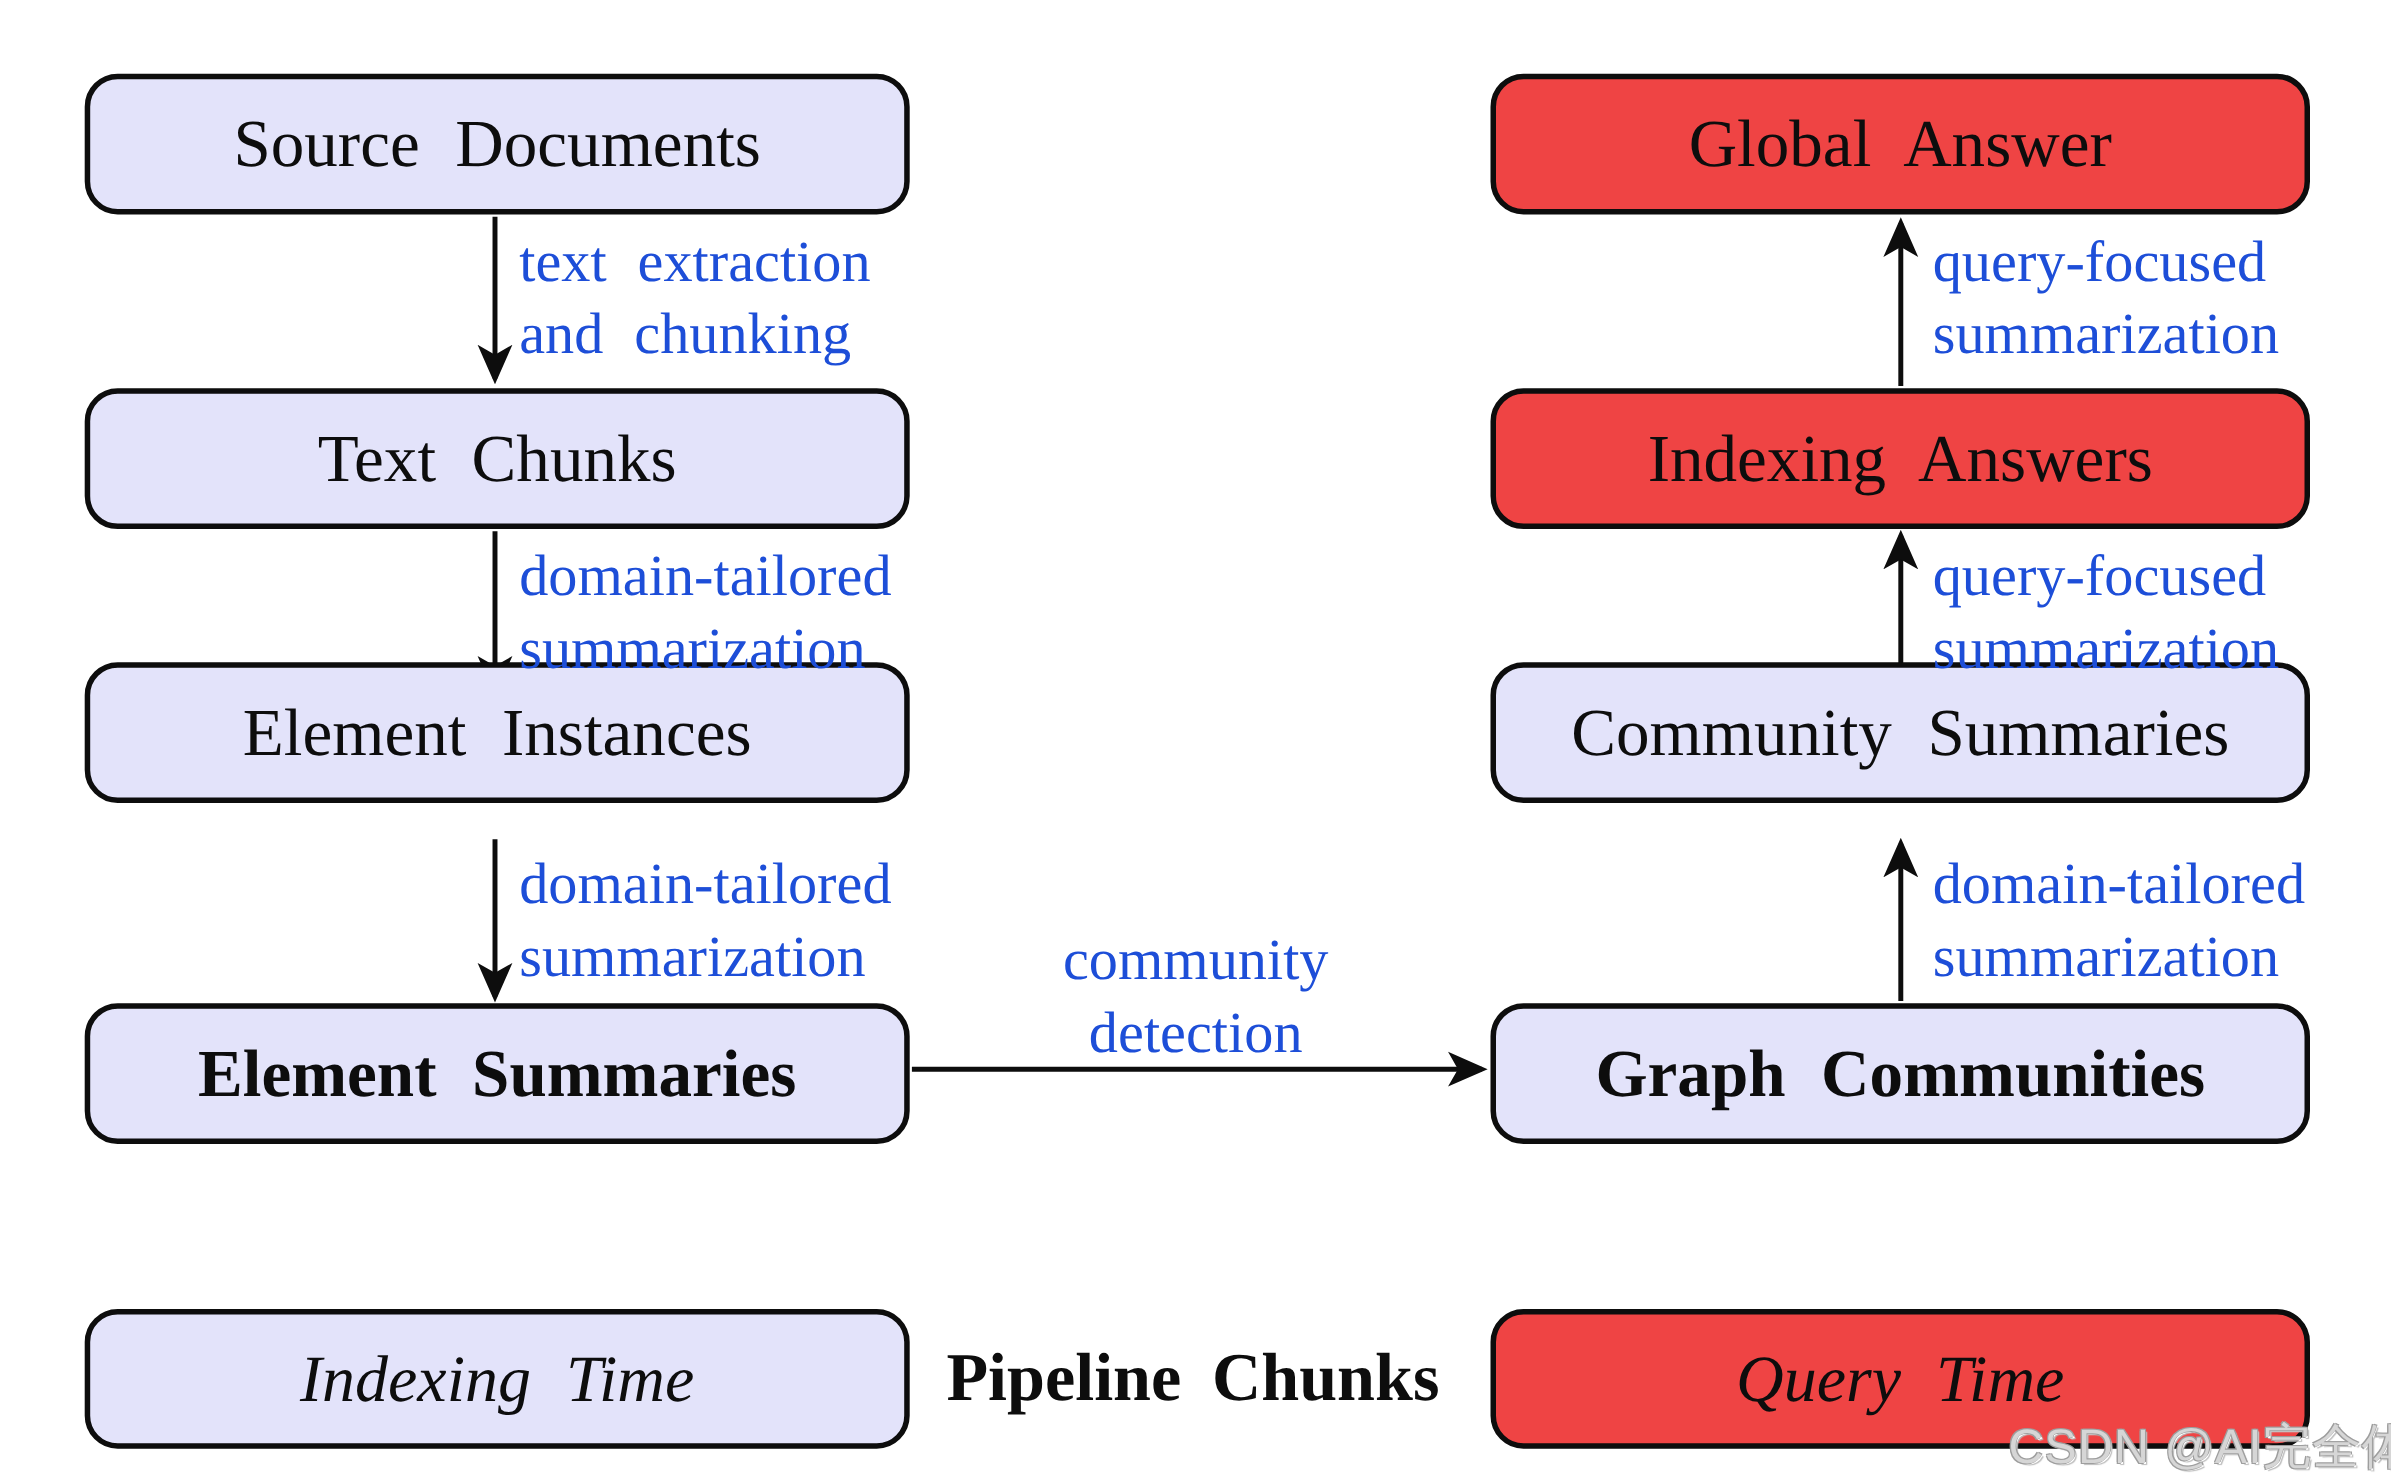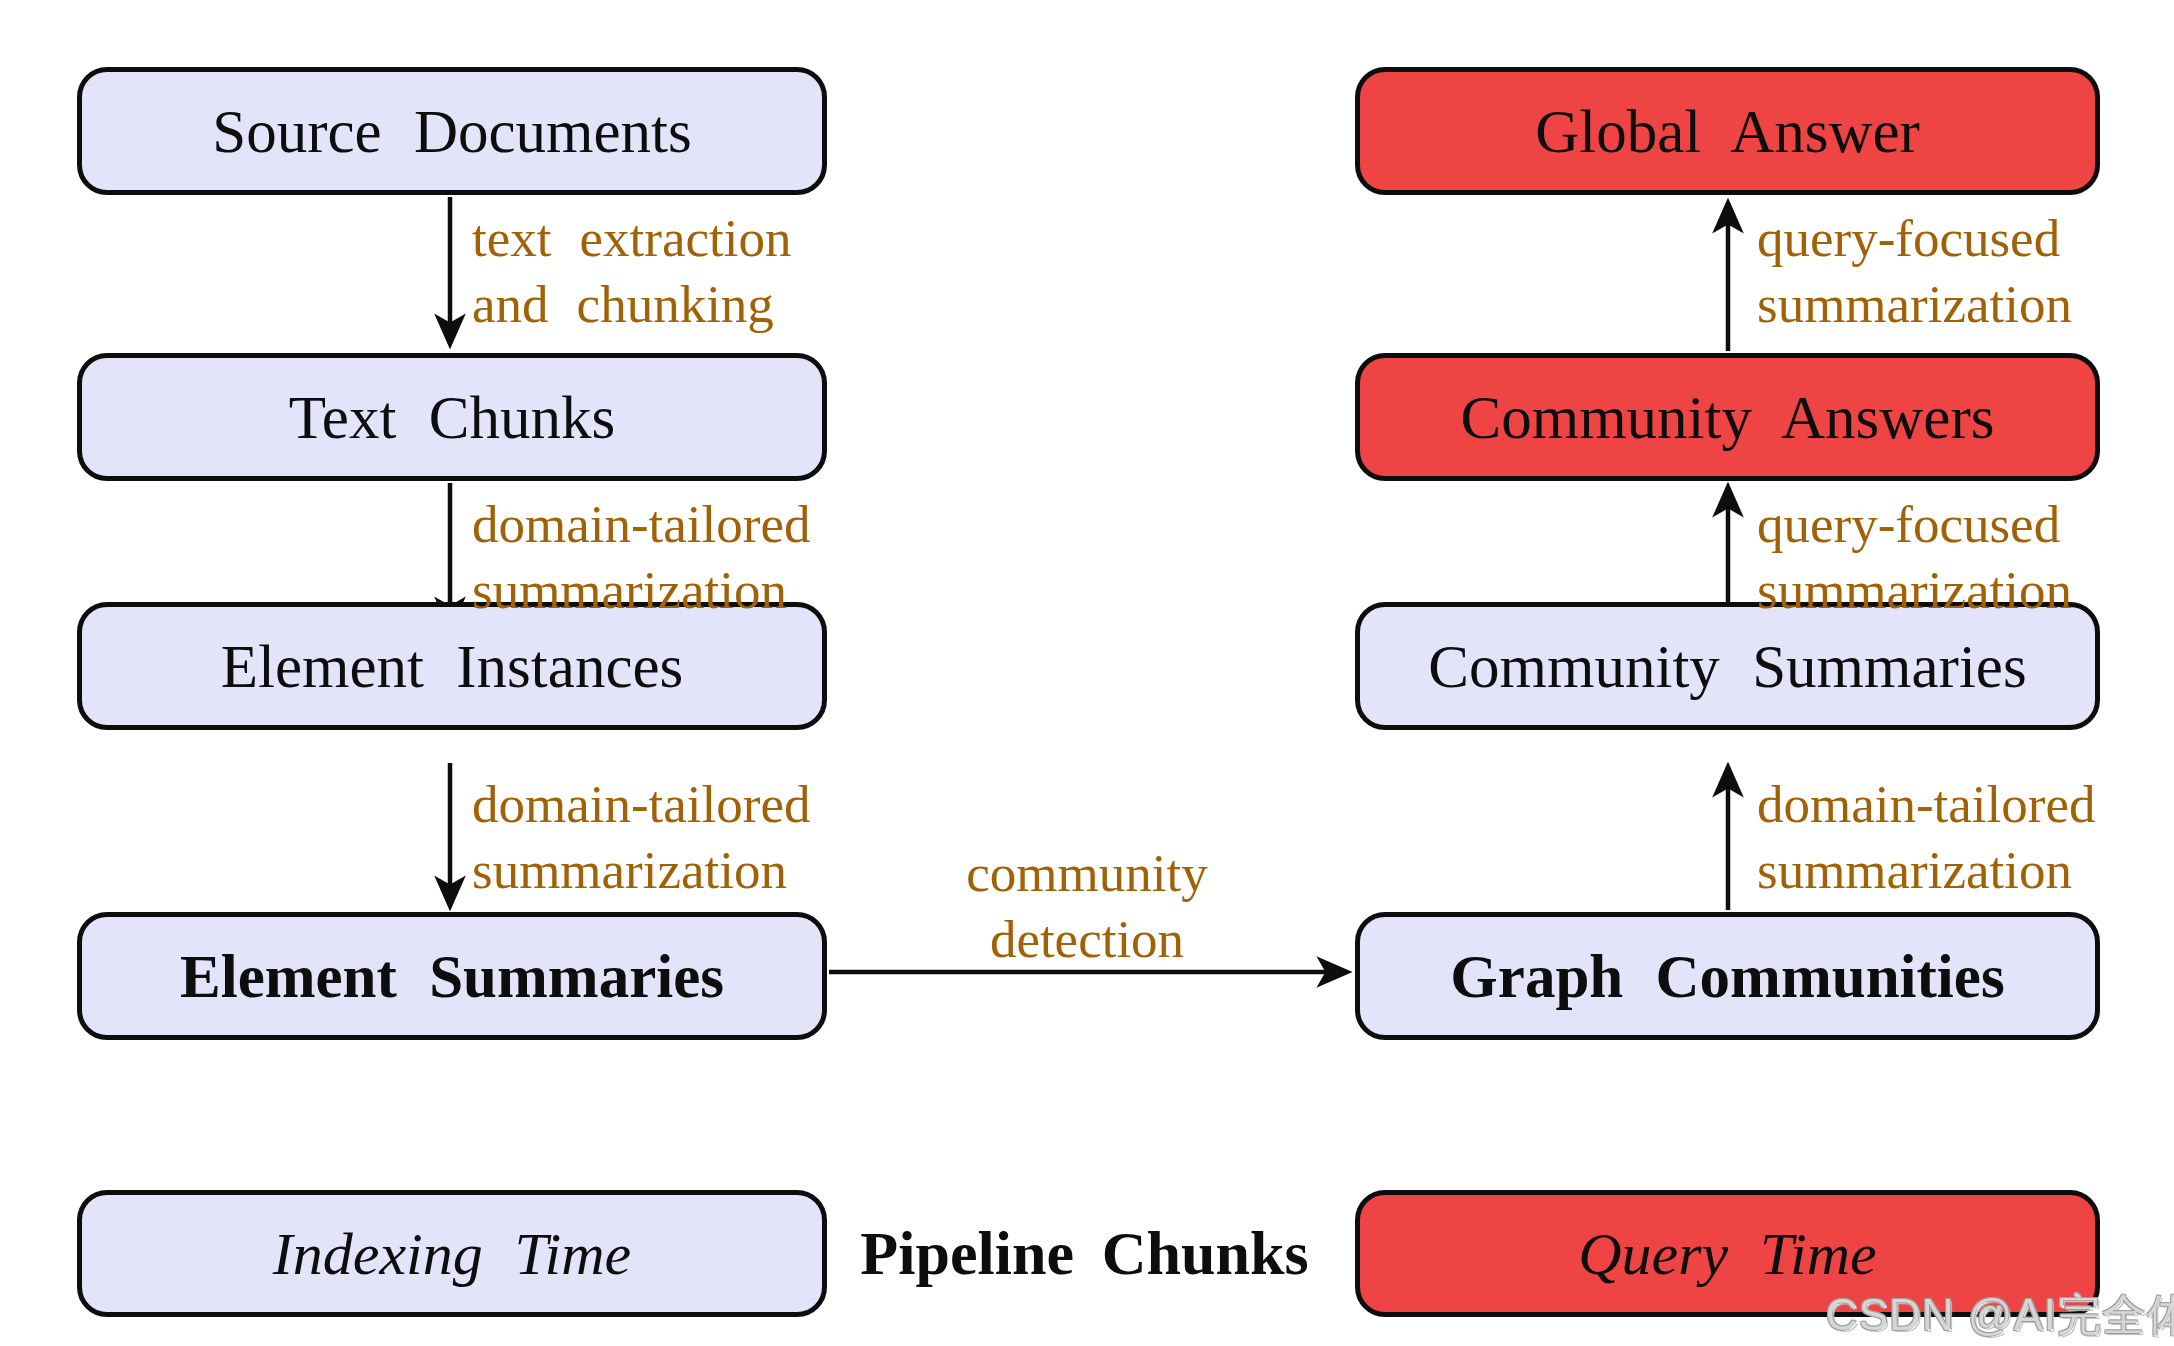--- a/index.html
+++ b/index.html
@@ -41,21 +41,21 @@
   .row-3 { top: 602px;  height: 128px; }
   .row-4 { top: 912px;  height: 128px; font-weight: bold; }
   .row-legend { top: 1190px; height: 127px; }
 
   .edge-label {
     position: absolute;
     font-size: 53px;
     line-height: 66px;
     word-spacing: 0.28em;
     white-space: pre-line;
-    color: #a16207;
+    color: #1d4ed8;
   }
   .edge-label.left-col  { left: 472px; text-align: left; }
   .edge-label.right-col { left: 1757px; text-align: left; }
   .edge-label.cross {
     left: 927px; top: 840px; width: 320px;
     text-align: center;
   }
   .gap-1 { top: 205px; }
   .gap-2 { top: 491px; }
   .gap-3 { top: 771px; }
@@ -114,21 +114,21 @@
     <span>Element Instances</span>
   </div>
   <div class="node fill-indexing col-left row-4">
     <span>Element Summaries</span>
   </div>
 
   <div class="node fill-query col-right row-1">
     <span>Global Answer</span>
   </div>
   <div class="node fill-query col-right row-2">
-    <span>Community Answers</span>
+    <span>Indexing Answers</span>
   </div>
   <div class="node fill-indexing col-right row-4">
     <span>Graph Communities</span>
   </div>
   <div class="node fill-indexing col-right row-3">
     <span>Community Summaries</span>
   </div>
 
   <div class="edge-label left-col gap-1">text extraction
 and chunking</div>

